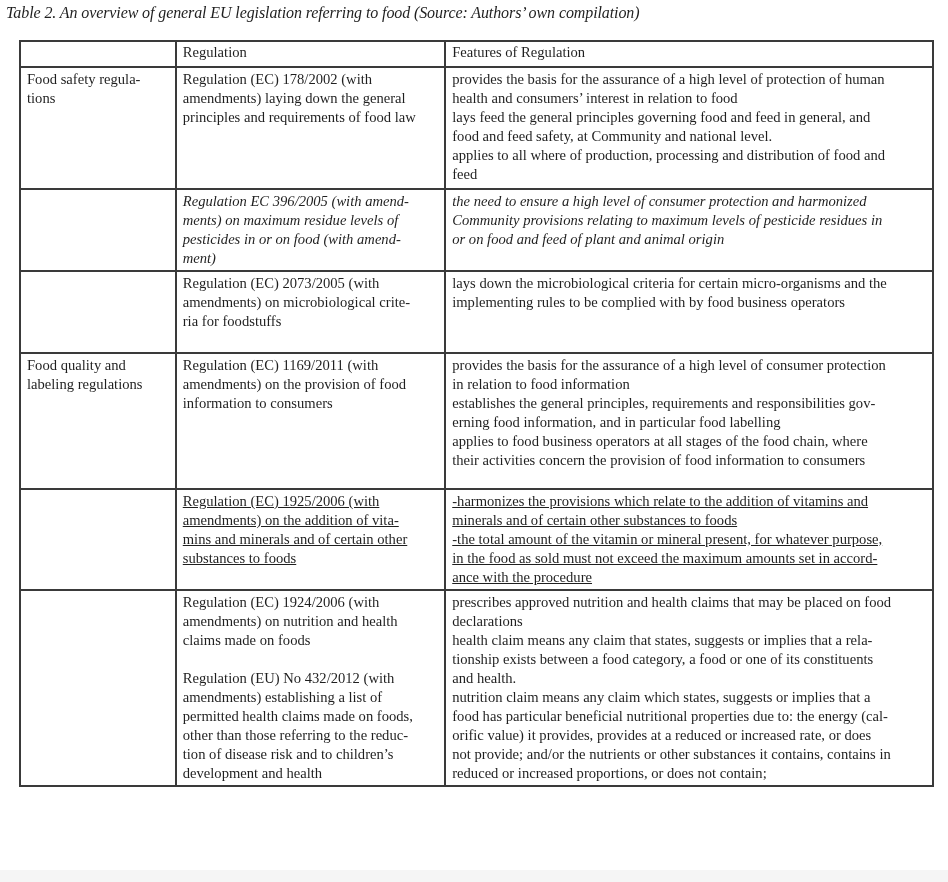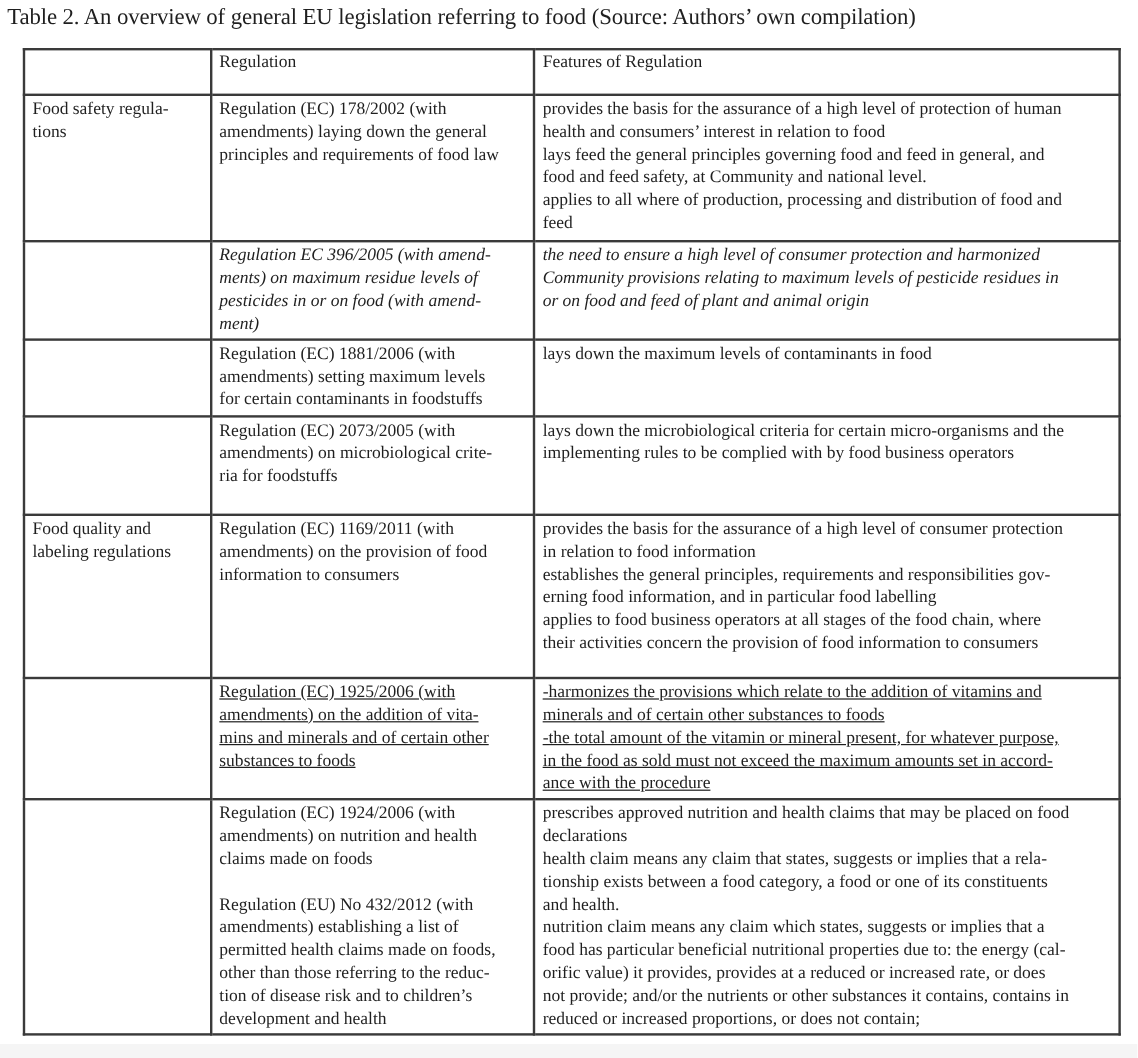--- a/index.html
+++ b/index.html
@@ -12,21 +12,22 @@
       height: 882px;
       position: relative;
       overflow: hidden;
       font-family: "Liberation Serif", "DejaVu Serif", serif;
       color: #1f1f1f;
     }
     .caption {
       position: absolute;
       left: 6px;
       top: 4px;
-      font-size: 19px;
+      font-size: 16px;
+      font-style: italic;
       white-space: nowrap;
       letter-spacing: -0.1px;
     }
     table.main {
       position: absolute;
       left: 19px;
       top: 40px;
       width: 915px;
       border-collapse: collapse;
       font-size: 14.6px;
@@ -36,21 +37,21 @@
       border: 2px solid #3a3a3a;
       vertical-align: top;
       text-align: left;
       font-weight: normal;
       padding: 2px 6px 2px 6px;
     }
     col.c1 { width: 156px; }
     col.c2 { width: 270px; }
     col.c3 { width: 489px; }
     tr.hdr { height: 23px; }
-    tr.hdr th { padding-top: 1px; padding-bottom: 16px; }
+    tr.hdr th { padding-top: 1px; padding-bottom: 4px; }
     tr.r1 { height: 122px; }
     tr.r2 { height: 82px; font-style: italic; }
     tr.r3 { height: 64px; }
     tr.r4 { height: 82px; }
     tr.r5 { height: 136px; padding-left: 28px; }
     tr.r6 { height: 100px; text-decoration: underline; }
     tr.r7 { height: 167px; padding-left: 32px; }
     .line { display: block; }
     .gap { display: block; height: 19px; }
     .bottom-band {
@@ -105,31 +106,20 @@
         <td>
           <span class="line">Regulation EC 396/2005 (with amend-</span>
           <span class="line">ments) on maximum residue levels of</span>
           <span class="line">pesticides in or on food (with amend-</span>
           <span class="line">ment)</span>
         </td>
         <td>
           <span class="line">the need to ensure a high level of consumer protection and harmonized</span>
           <span class="line">Community provisions relating to maximum levels of pesticide residues in</span>
           <span class="line">or on food and feed of plant and animal origin</span>
-        </td>
-      </tr>
-      <tr class="r3">
-        <td></td>
-        <td>
-          <span class="line">Regulation (EC) 1881/2006 (with</span>
-          <span class="line">amendments) setting maximum levels</span>
-          <span class="line">for certain contaminants in foodstuffs</span>
-        </td>
-        <td>
-          <span class="line">lays down the maximum levels of contaminants in food</span>
         </td>
       </tr>
       <tr class="r4">
         <td></td>
         <td>
           <span class="line">Regulation (EC) 2073/2005 (with</span>
           <span class="line">amendments) on microbiological crite-</span>
           <span class="line">ria for foodstuffs</span>
         </td>
         <td>

